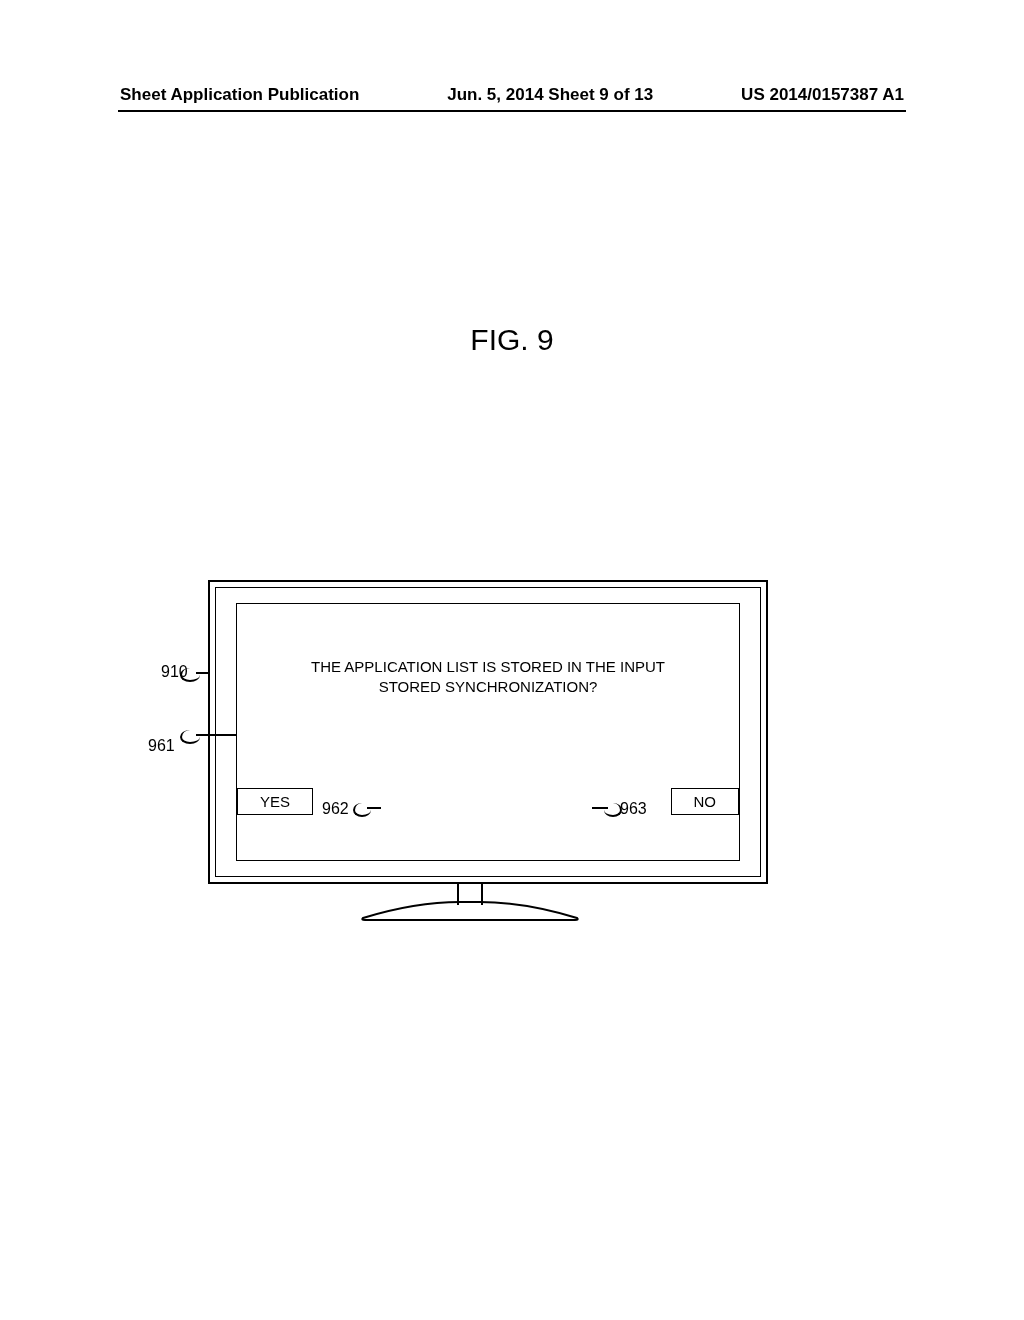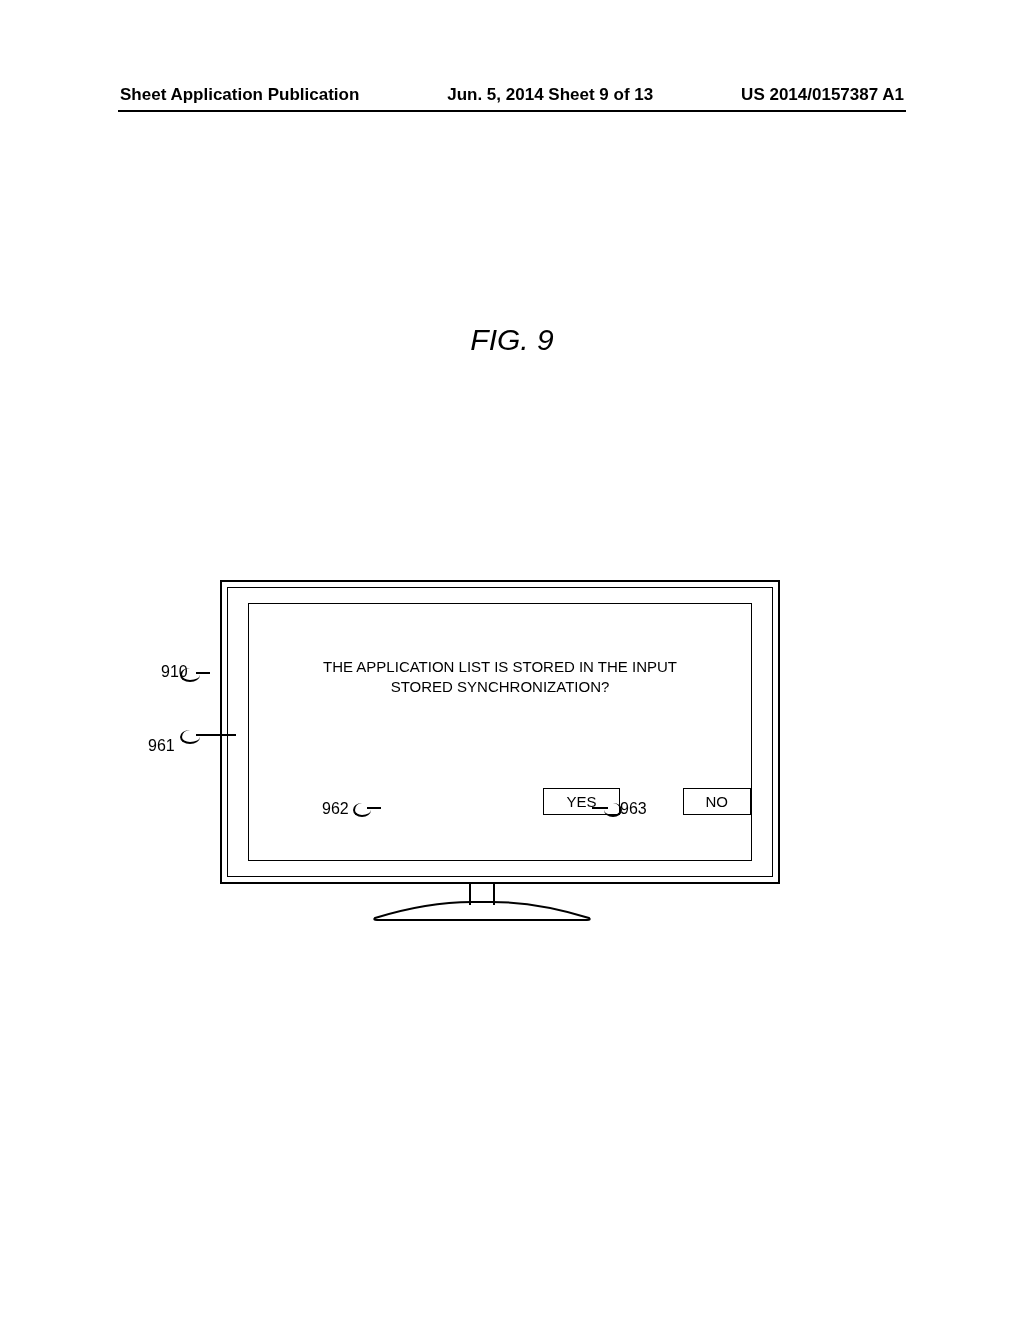--- a/index.html
+++ b/index.html
@@ -34,26 +34,25 @@
       background: #000;
     }
     .figure-title {
       position: absolute;
       top: 323px;
       left: 0;
       width: 100%;
       text-align: center;
       font-size: 30px;
       font-weight: normal;
-      font-style: italic;
     }
     .monitor-wrap {
       position: absolute;
       top: 580px;
-      left: 220px;
+      left: 208px;
       width: 524px;
     }
     .monitor-outer {
       width: 560px;
       height: 304px;
       border: 2.5px solid #000;
       position: relative;
       background: #fff;
     }
     .monitor-inner {
@@ -80,21 +79,21 @@
       text-align: center;
       font-size: 15px;
       line-height: 1.3;
     }
     .button-row {
       position: absolute;
       bottom: 45px;
       left: 0;
       right: 0;
       display: flex;
-      justify-content: flex-end;
+      justify-content: space-between;
       gap: 63px;
     }
     .dlg-button {
       border: 1.5px solid #000;
       padding: 4px 22px;
       font-size: 15px;
       background: #fff;
     }
     
     .neck {

